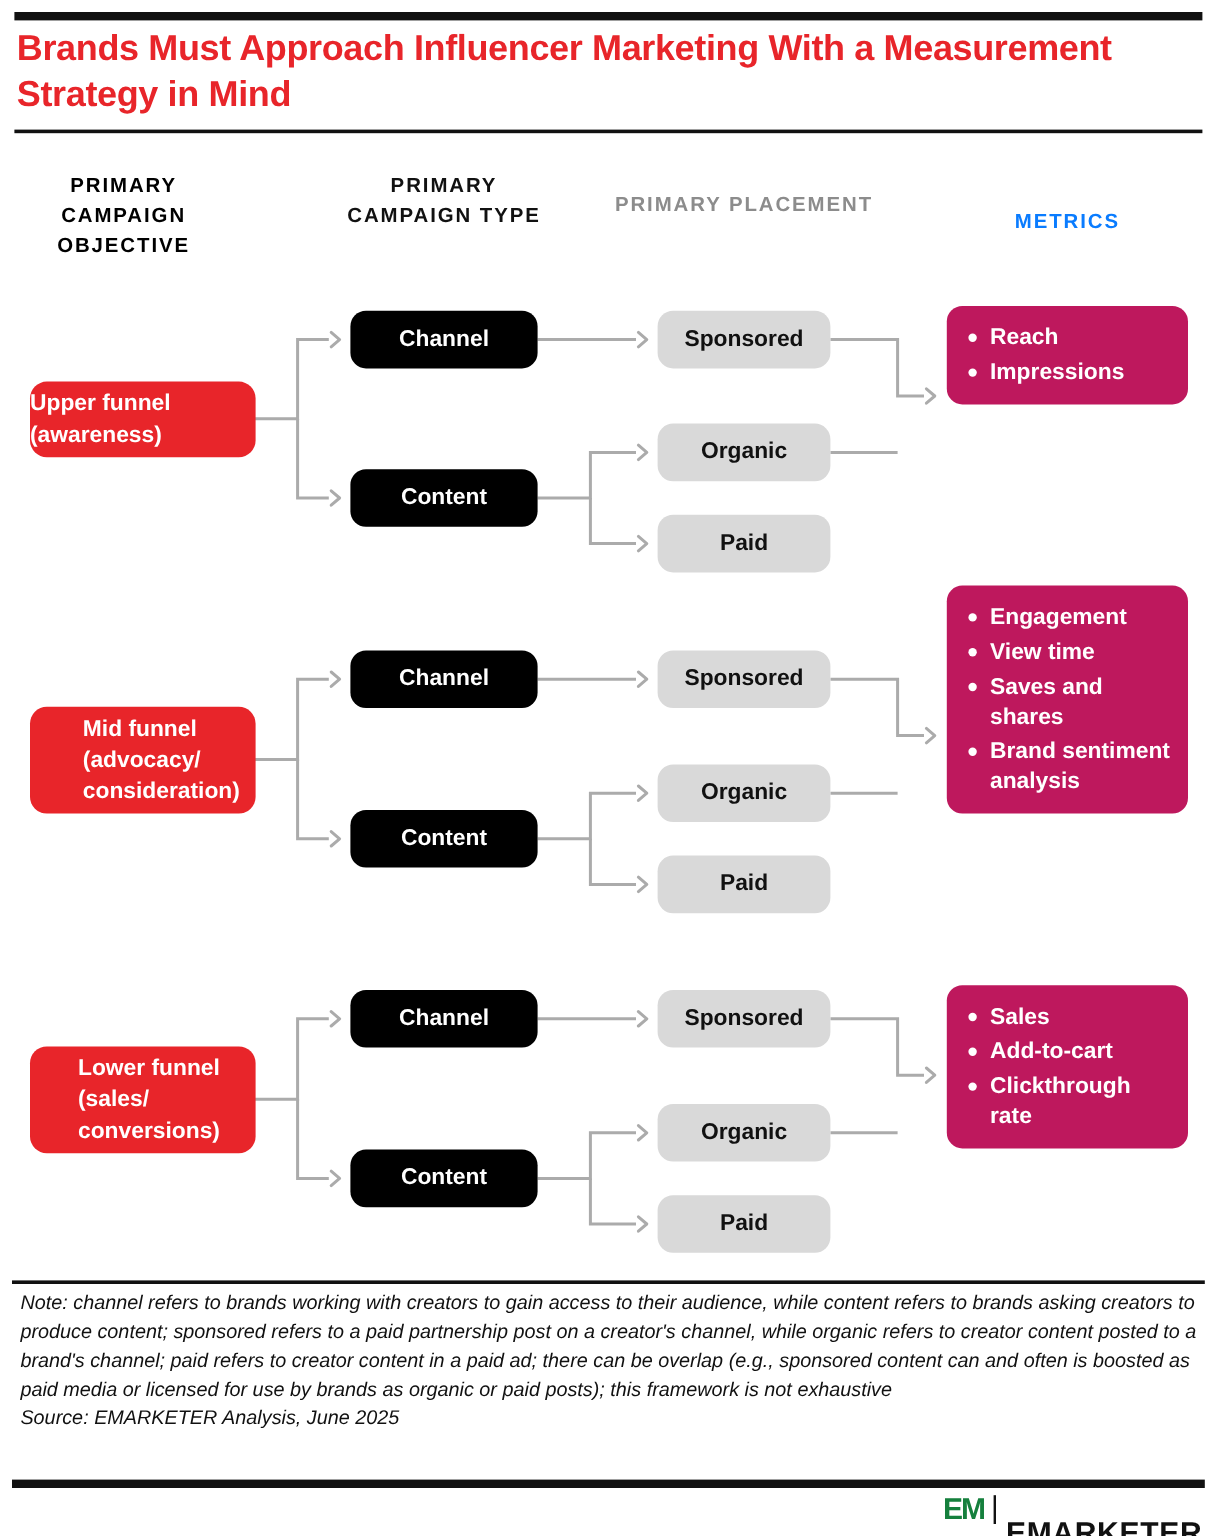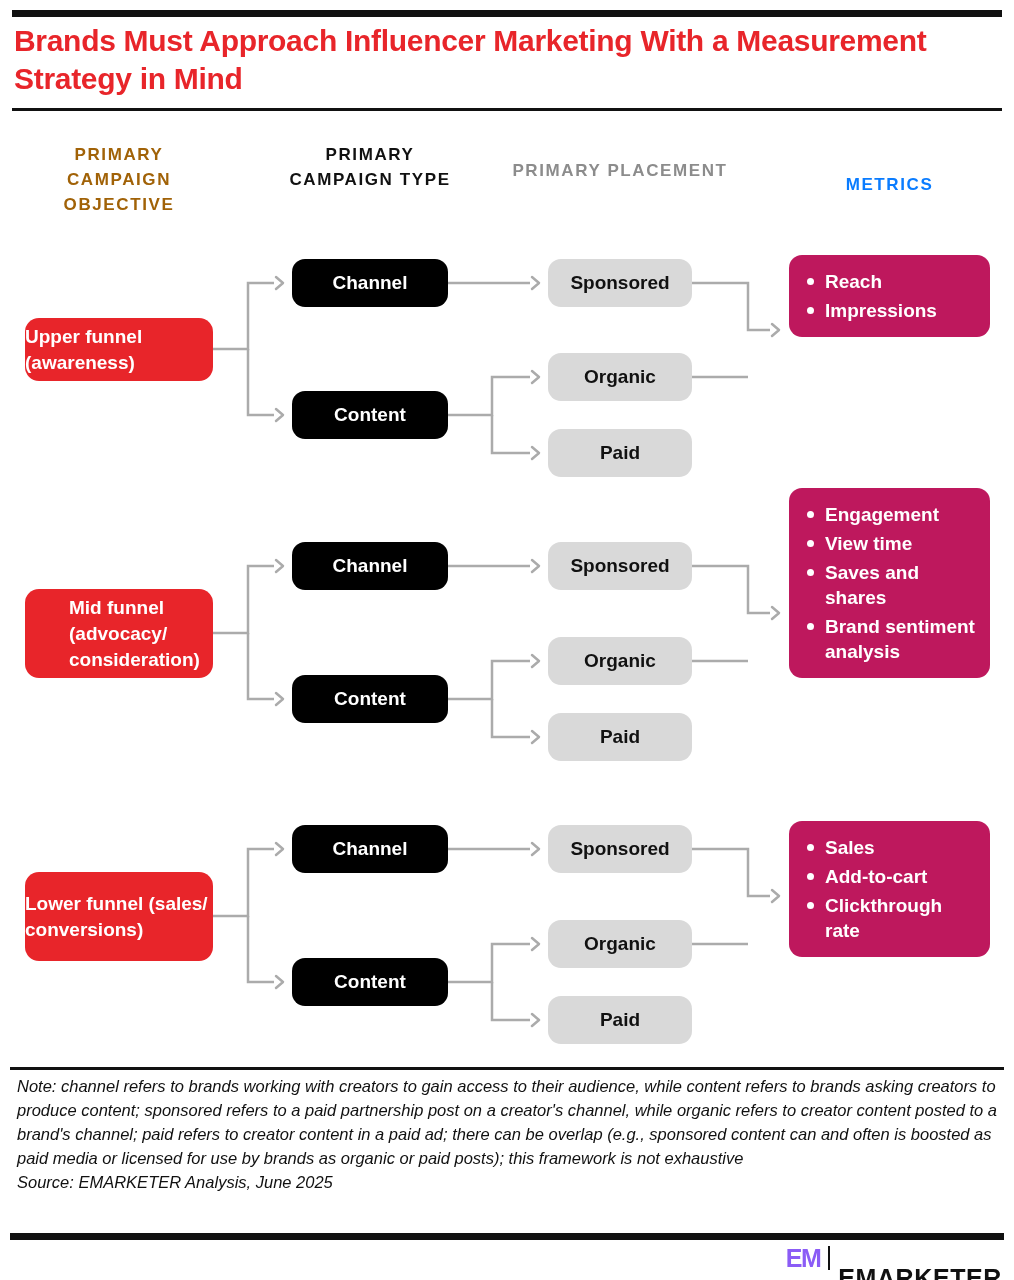--- a/index.html
+++ b/index.html
@@ -24,21 +24,21 @@
     font-size: 30px; font-weight: 700; line-height: 38px;
     letter-spacing: -0.3px;
   }
 
   
   .col-head {
     position: absolute;
     font-size: 17px; font-weight: 700; line-height: 25px;
     letter-spacing: 1.6px; text-align: center;
   }
-  .ch-objective { left: 25px;  top: 142px; width: 188px; color: #a16207; }
+  .ch-objective { left: 9px;  top: 142px; width: 188px; color: #000000; }
   .ch-type      { left: 280px; top: 142px; width: 180px; color: #111111; }
   .ch-placement { left: 505px; top: 158px; width: 230px; color: #8C8C8C; }
   .ch-metrics   { left: 789px; top: 172px; width: 201px; color: #0A7CFF; }
 
   
   .node {
     position: absolute;
     display: flex; align-items: center; justify-content: center;
     text-align: left;
     font-weight: 700;
@@ -91,21 +91,21 @@
     font-size: 16.5px; font-style: italic; line-height: 24px; color: #111;
   }
   .note .src { display: block; }
 
   
   .foot-id {
     position: absolute; left: 12px; top: 1279px;
     font-size: 14px; font-weight: 700; color: #111; letter-spacing: 0.3px;
   }
   .logo { position: absolute; right: 12px; top: 1245px; display: flex; align-items: center; height: 26px; }
-  .logo-mark { font-size: 25px; font-weight: 700; color: #8b5cf6; letter-spacing: -1.5px; line-height: 25px; }
+  .logo-mark { font-size: 25px; font-weight: 700; color: #15803d; letter-spacing: -1.5px; line-height: 25px; }
   .logo-bar { width: 2px; height: 24px; background: #111; margin: 0 8px; }
   .logo-word { font-size: 25px; font-weight: 700; color: #111; letter-spacing: 0.6px; line-height: 22px; margin-top: 40px; }
 </style>
 </head>
 <body>
 
 <div class="page">
 
   <div class="rule-top"></div>
 
@@ -200,21 +200,21 @@
   <div class="node node-placement" style="top:713px;">Paid</div>
   <div class="node-metrics" style="top:488px;">
     <ul class="metric-list">
       <li>Engagement</li>
       <li>View time</li>
       <li>Saves and shares</li>
       <li>Brand sentiment analysis</li>
     </ul>
   </div>
 
-  <div class="node node-objective" style="top:872px;height:89px;">Lower funnel (sales/ conversions)</div>
+  <div class="node node-objective" style="top:872px;height:89px;padding-left:40px;">Lower funnel (sales/ conversions)</div>
   <div class="node node-type" style="top:825px;">Channel</div>
   <div class="node node-type" style="top:958px;">Content</div>
   <div class="node node-placement" style="top:825px;">Sponsored</div>
   <div class="node node-placement" style="top:920px;">Organic</div>
   <div class="node node-placement" style="top:996px;">Paid</div>
   <div class="node-metrics" style="top:821px;">
     <ul class="metric-list">
       <li>Sales</li>
       <li>Add-to-cart</li>
       <li>Clickthrough rate</li>

